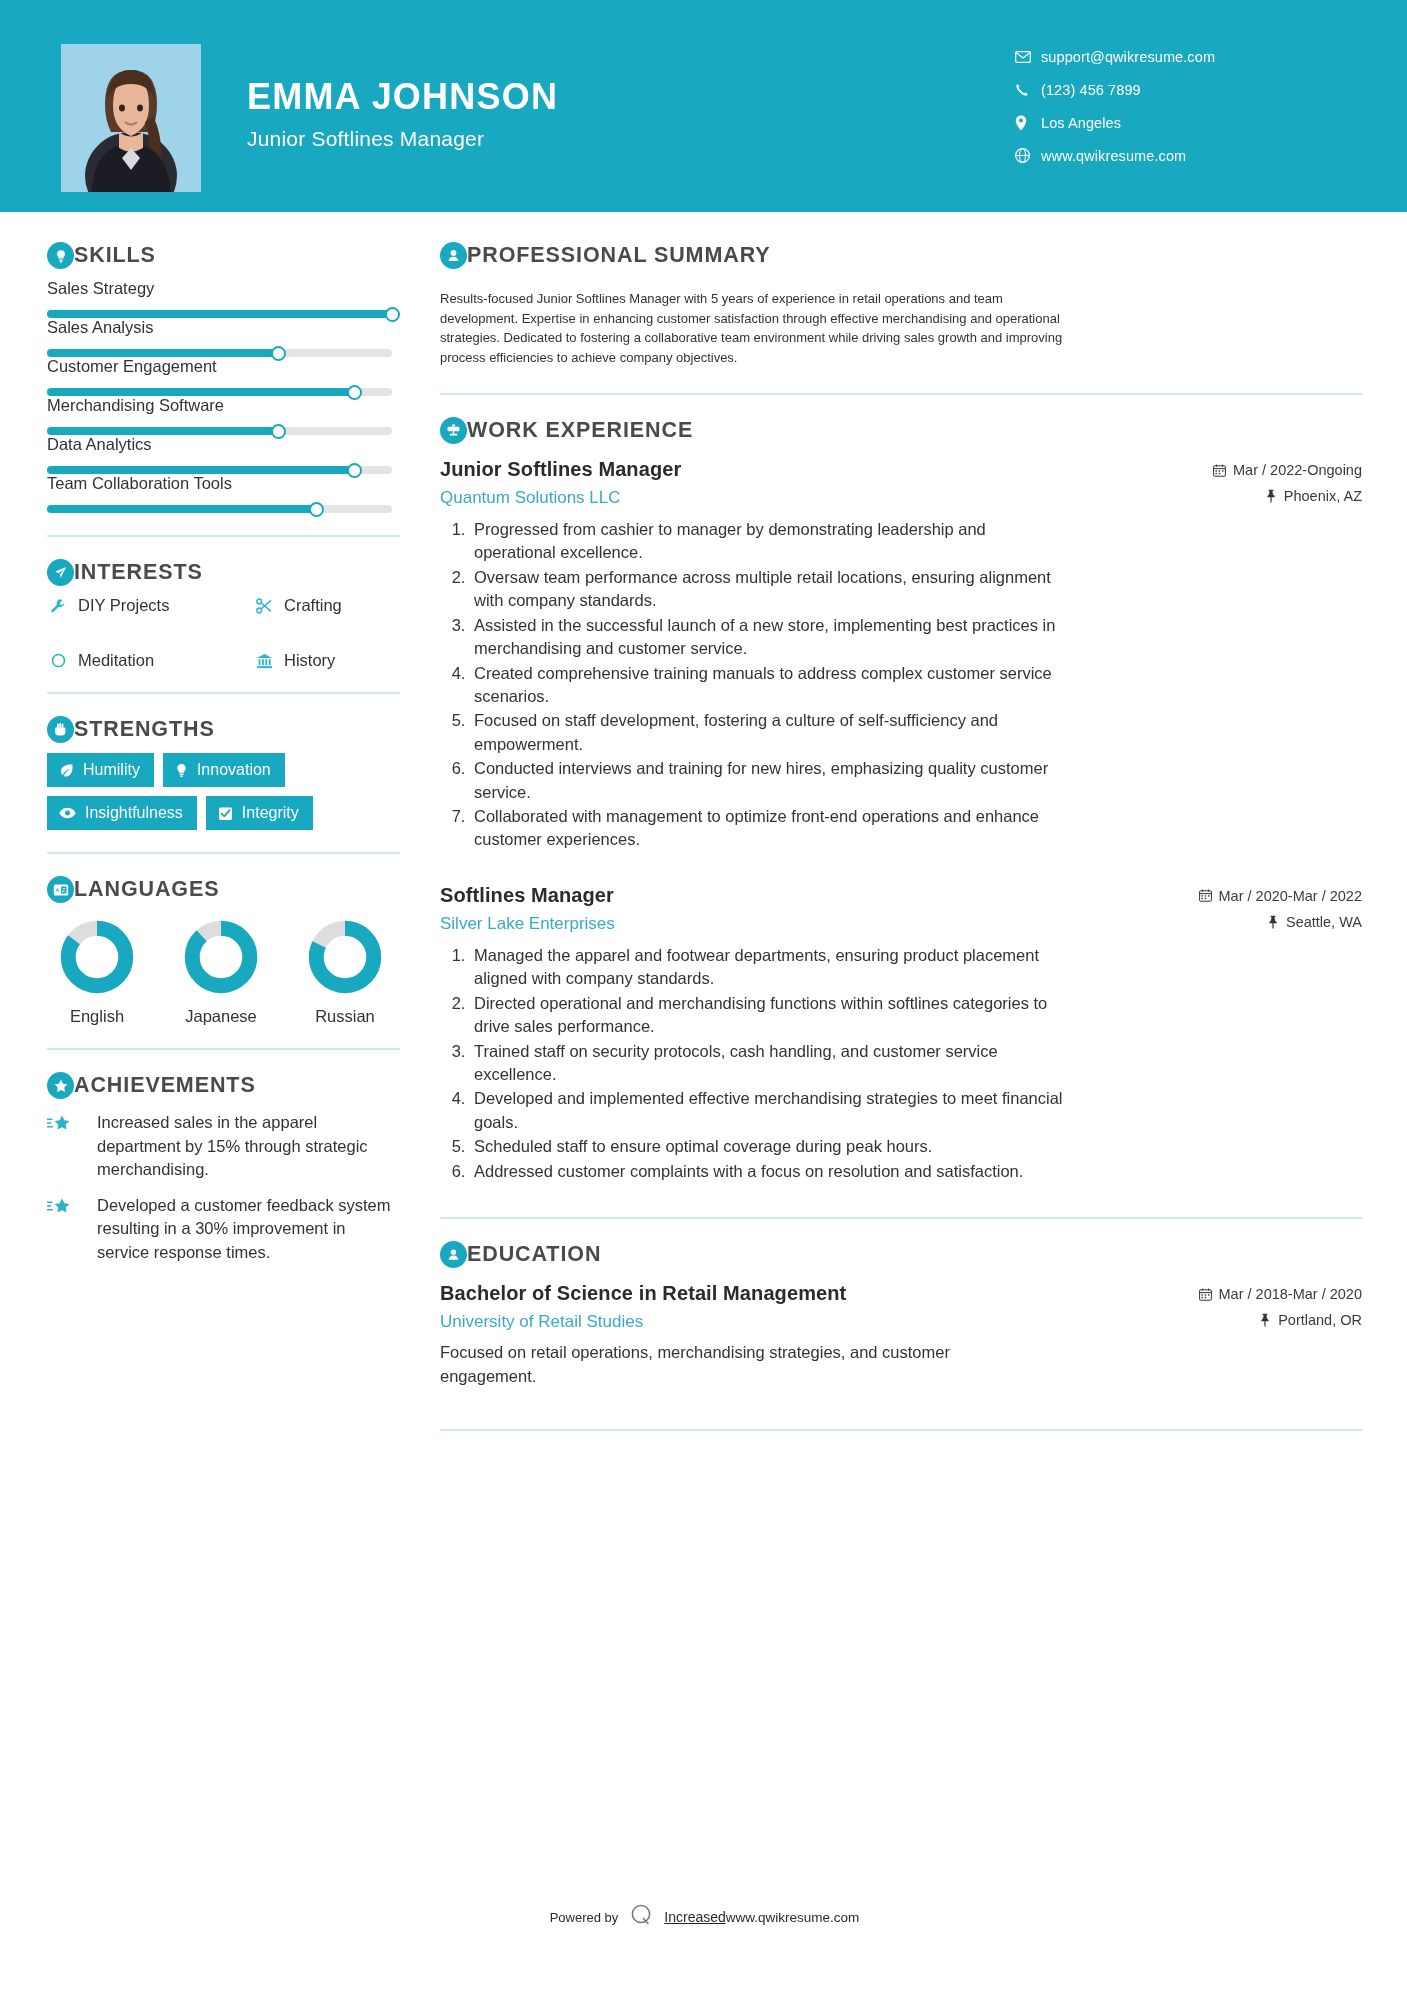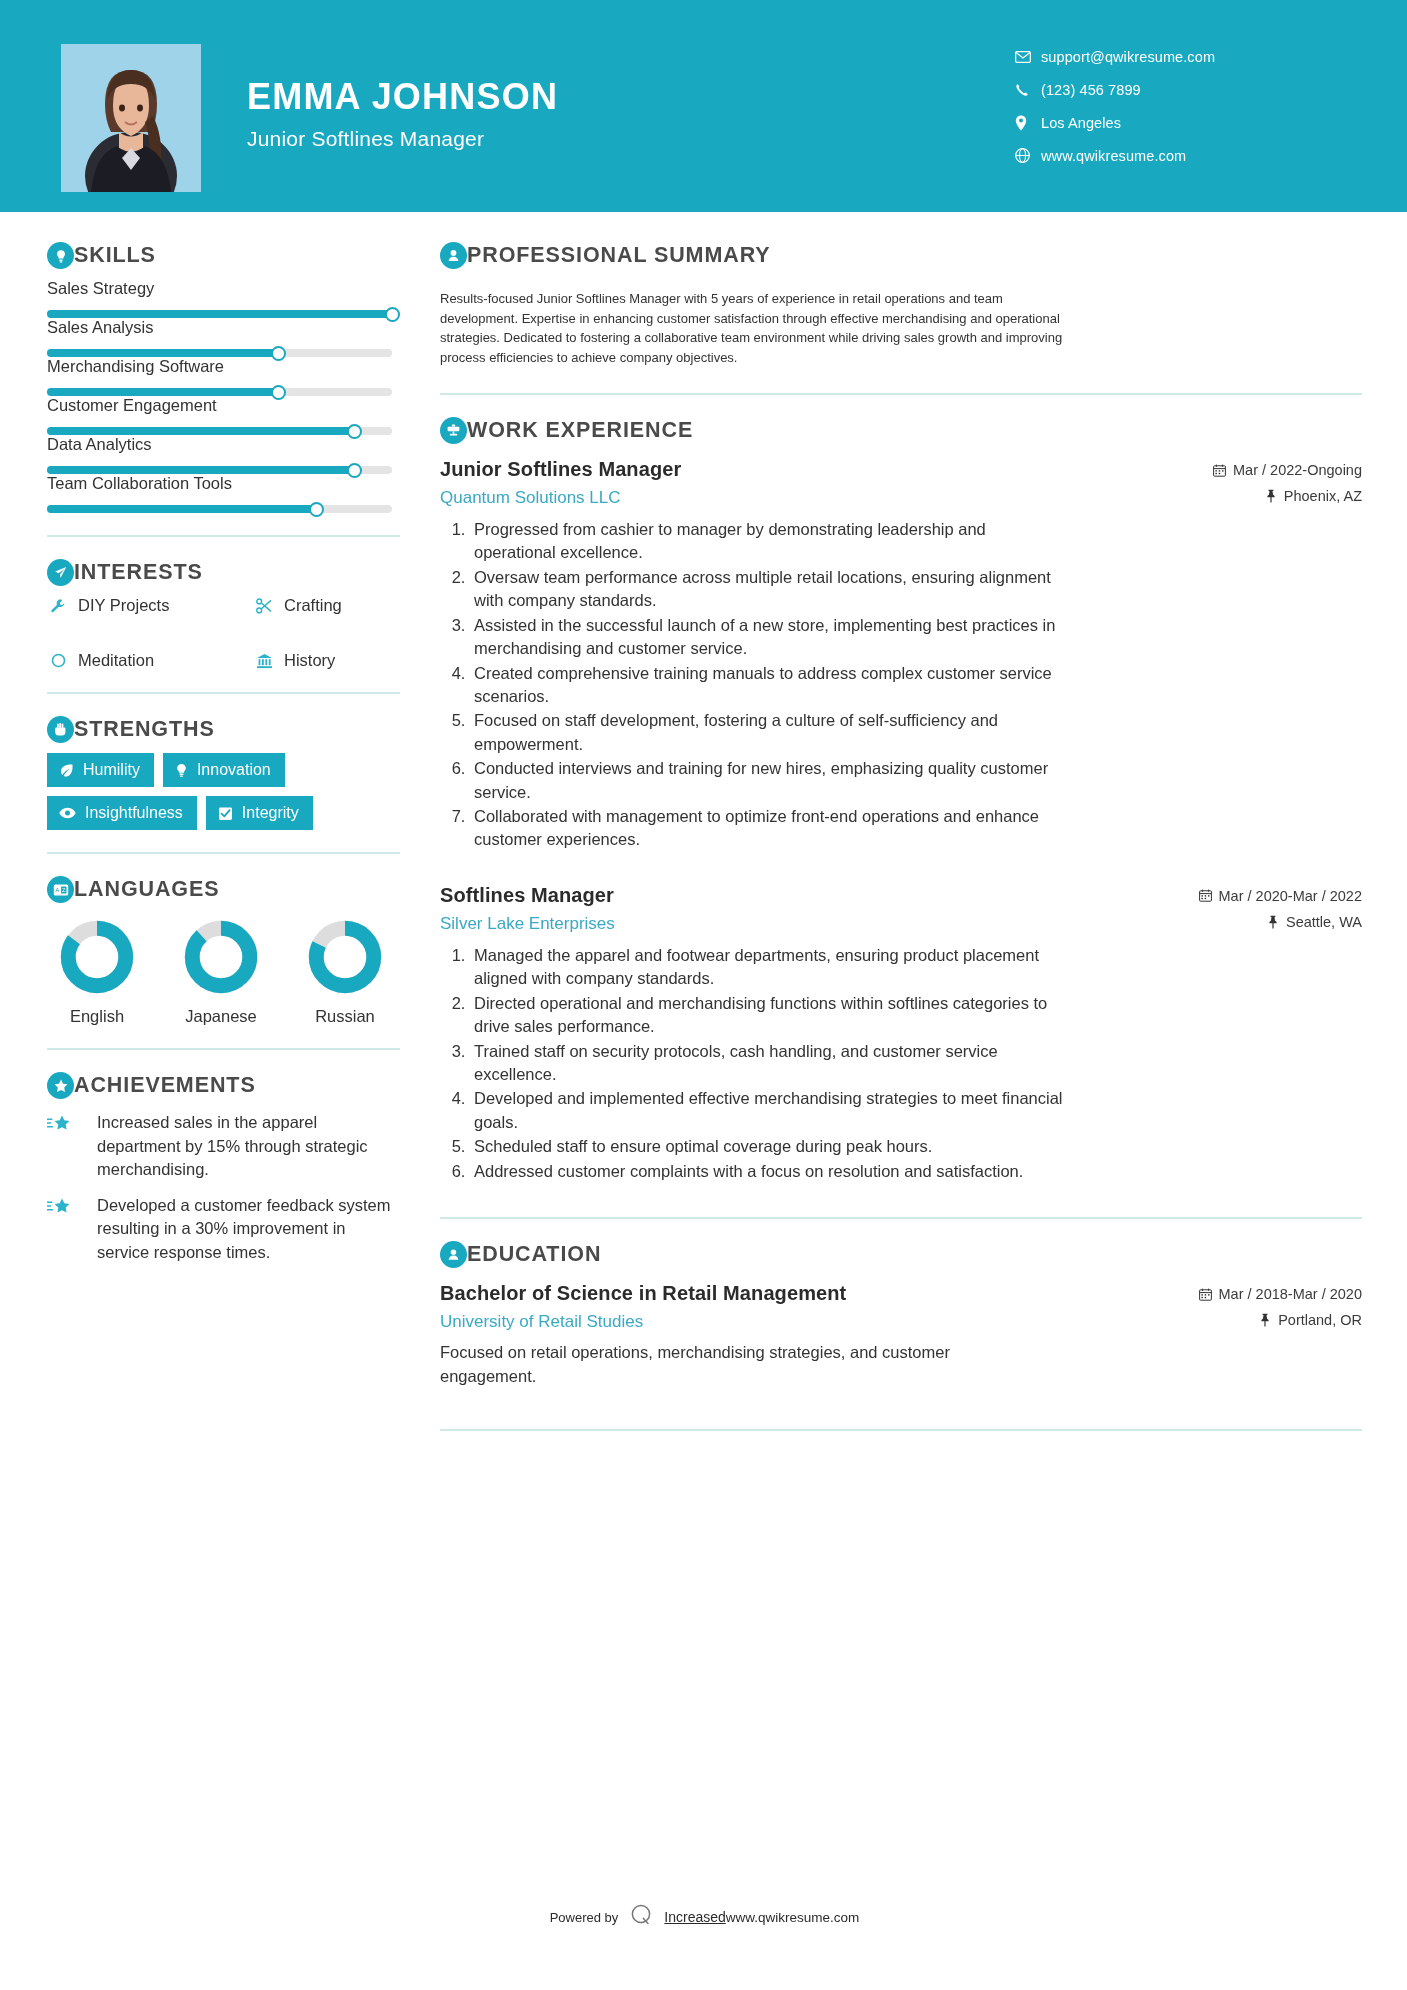--- a/index.html
+++ b/index.html
@@ -411,31 +411,31 @@
           </div>
         </div>
         <div class="skill">
           <div class="skill-name">Sales Analysis</div>
           <div class="bar-track">
             <div class="bar-fill" id="fill1" style="width: 67%;"></div>
             <div class="bar-knob" id="knob1" style="left: 67%;"></div>
           </div>
         </div>
         <div class="skill">
+          <div class="skill-name">Customer Engagement</div>
+          <div class="bar-track">
+            <div class="bar-fill" id="fill2" style="width: 89%;"></div>
+            <div class="bar-knob" id="knob2" style="left: 89%;"></div>
+          </div>
+        </div>
+        <div class="skill">
           <div class="skill-name">Merchandising Software</div>
           <div class="bar-track">
             <div class="bar-fill" id="fill3" style="width: 67%;"></div>
             <div class="bar-knob" id="knob3" style="left: 67%;"></div>
-          </div>
-        </div>
-        <div class="skill">
-          <div class="skill-name">Customer Engagement</div>
-          <div class="bar-track">
-            <div class="bar-fill" id="fill2" style="width: 89%;"></div>
-            <div class="bar-knob" id="knob2" style="left: 89%;"></div>
           </div>
         </div>
         <div class="skill">
           <div class="skill-name">Data Analytics</div>
           <div class="bar-track">
             <div class="bar-fill" id="fill4" style="width: 89%;"></div>
             <div class="bar-knob" id="knob4" style="left: 89%;"></div>
           </div>
         </div>
         <div class="skill">

